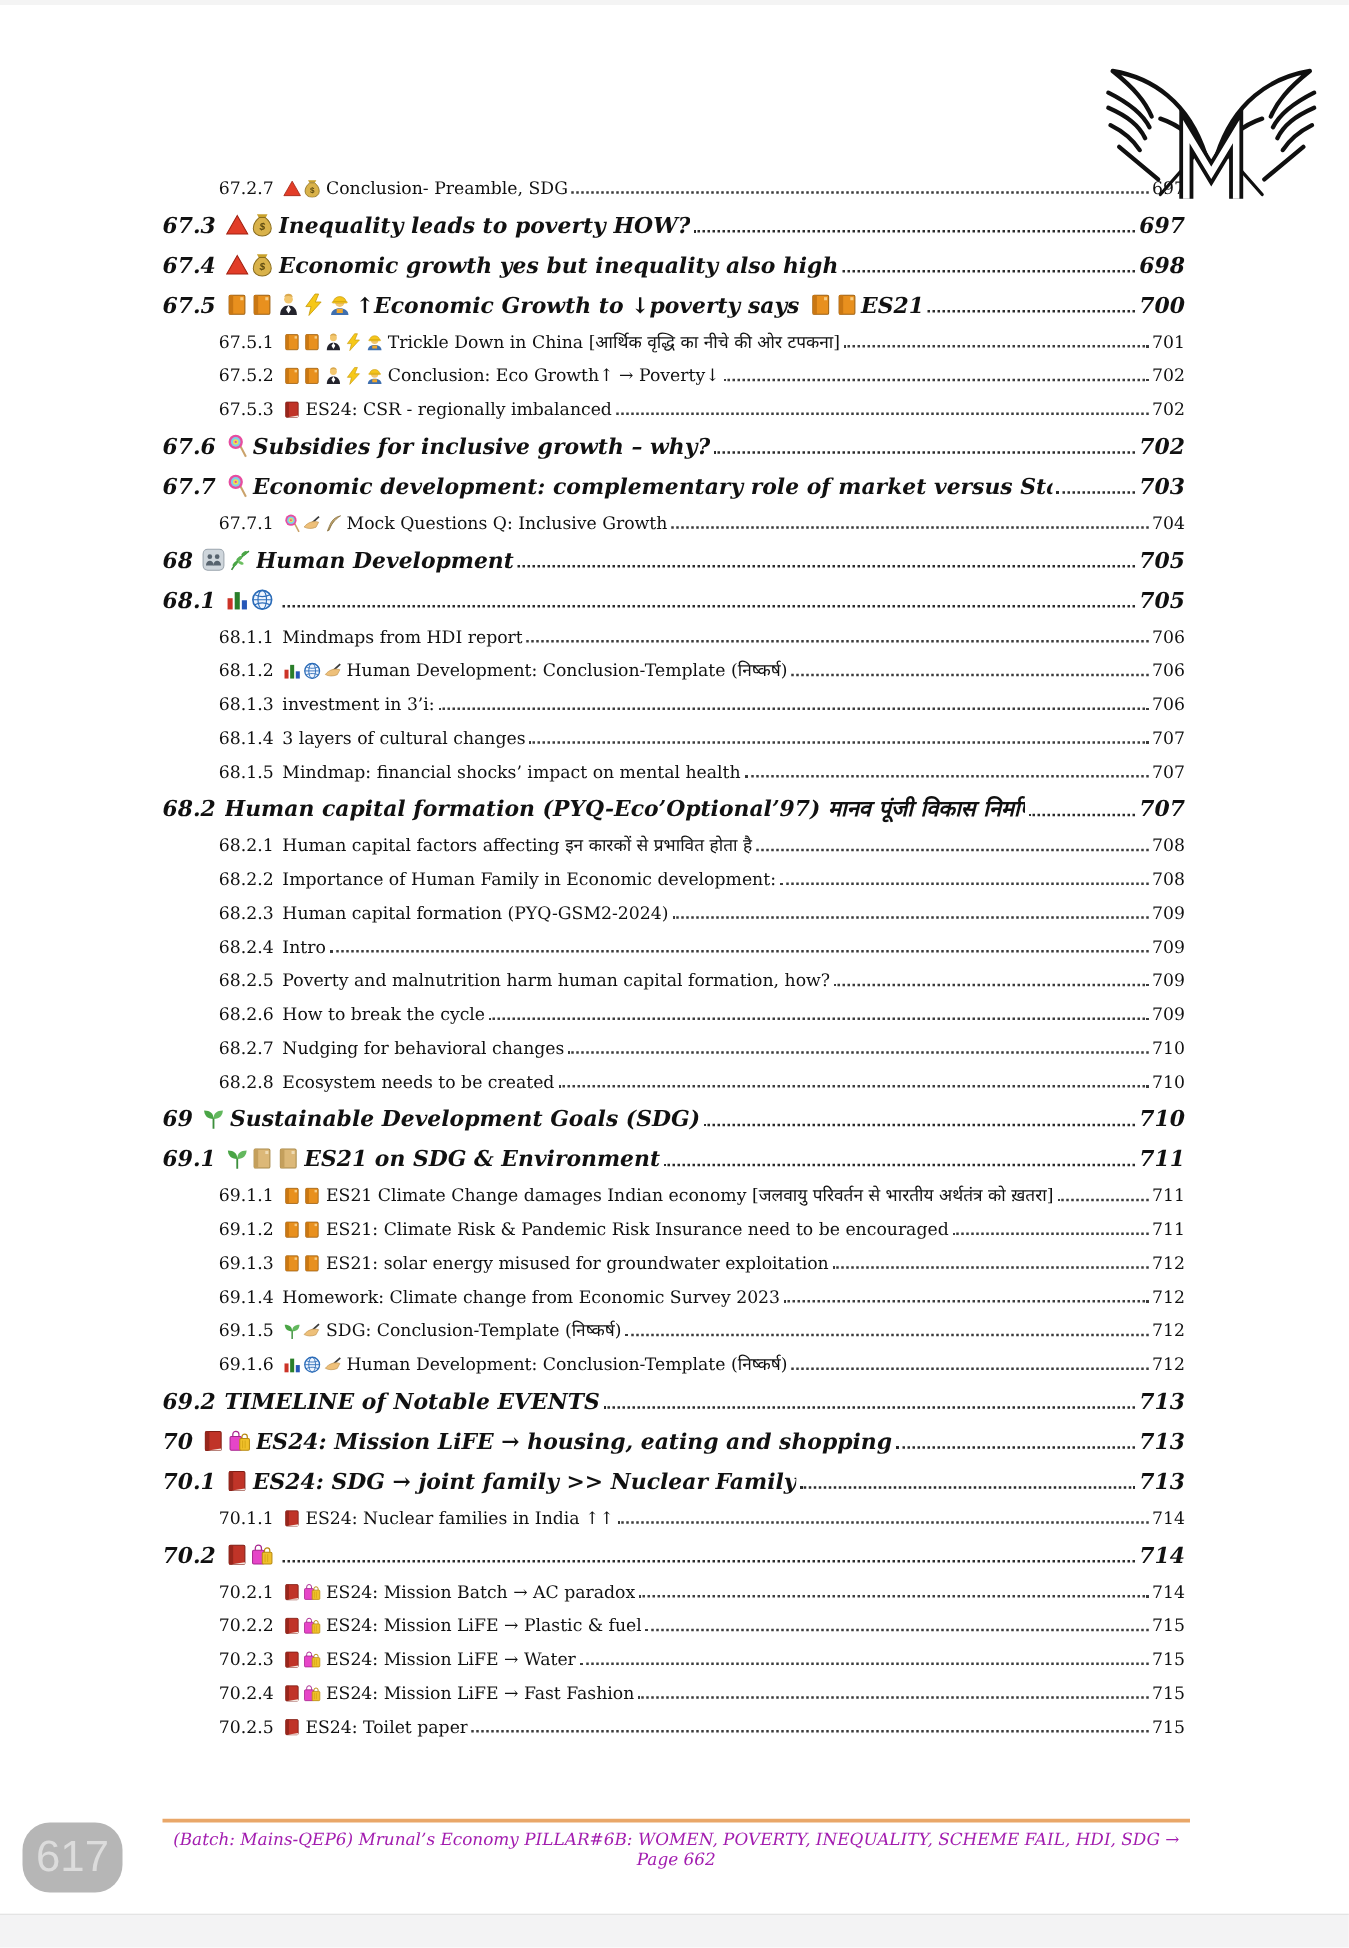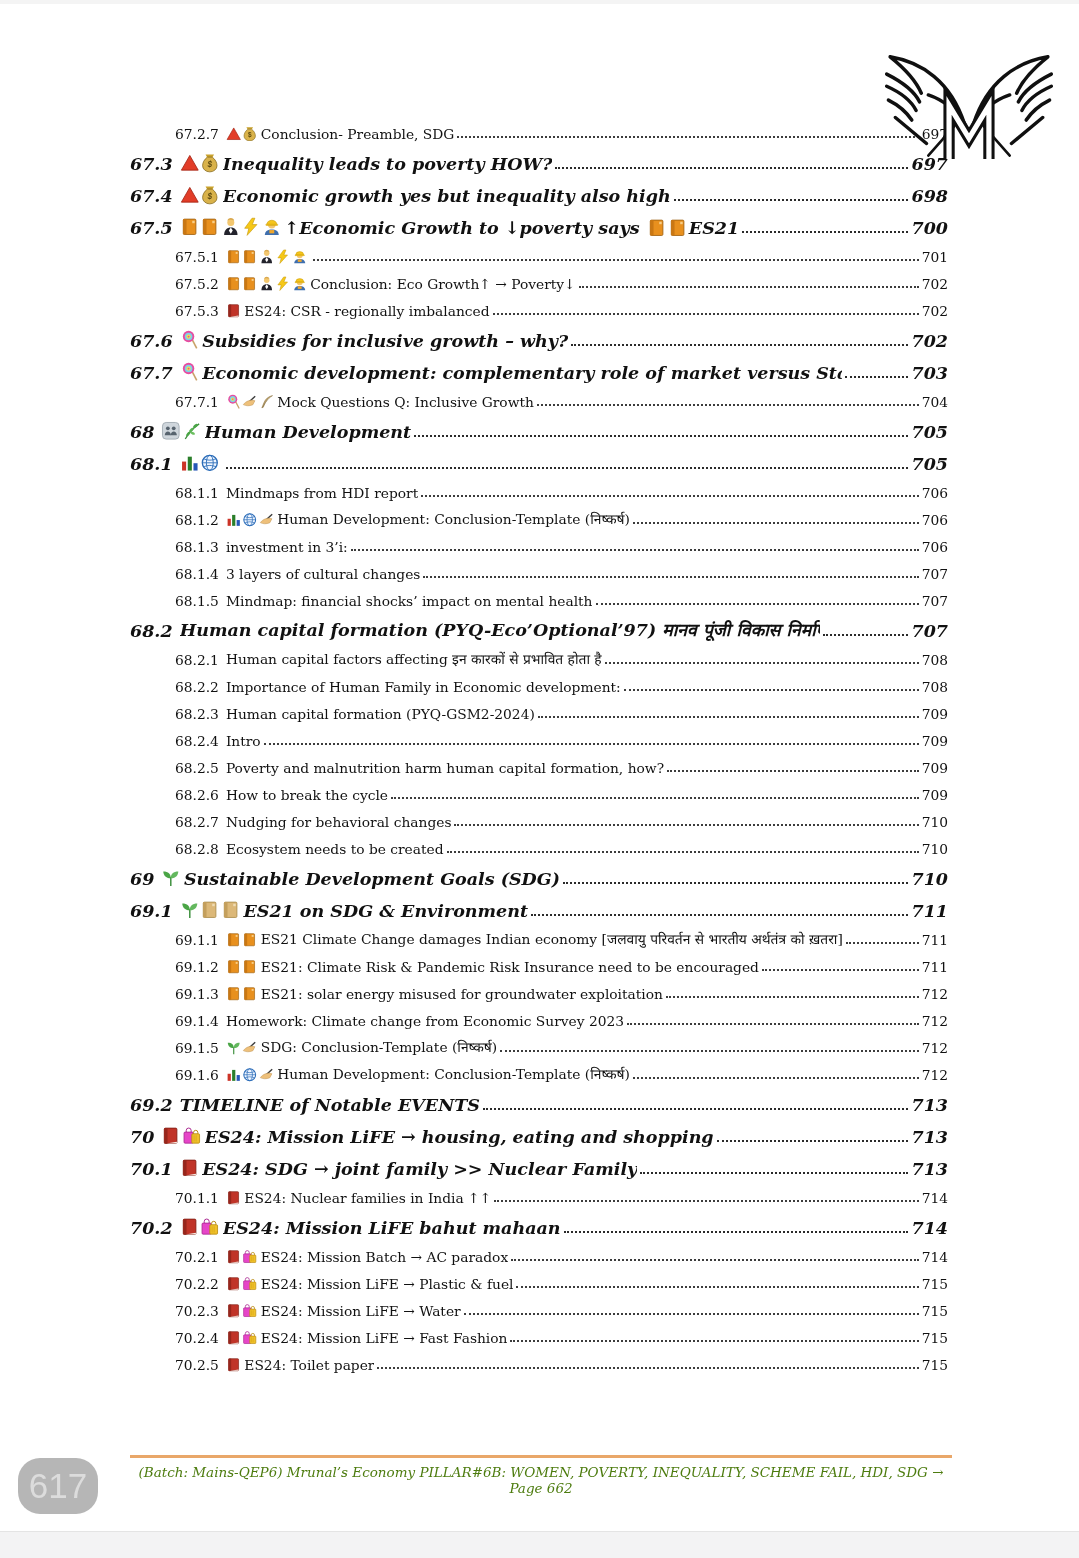--- a/index.html
+++ b/index.html
@@ -4,42 +4,42 @@
 <style>
   html,body{margin:0;padding:0;}
   body{
     width:1079px;height:1558px;position:relative;background:#ffffff;overflow:hidden;
     font-family:"DejaVu Serif","Liberation Serif",serif;color:#111;
   }
   .top-strip{position:absolute;left:0;top:0;width:100%;height:4px;background:#f4f4f4;}
   .bottom-strip{position:absolute;left:0;bottom:0;width:100%;height:26px;background:#f3f3f4;border-top:1px solid #e4e4e4;}
 
   
-  #toc{position:absolute;left:130px;top:115px;width:818px;}
+  #toc{position:absolute;left:130px;top:132px;width:818px;}
   .row{display:flex;align-items:flex-end;}
   .row.l1{height:32px;font-size:17.5px;font-weight:bold;font-style:italic;text-align:center;}
   .row.l2{height:27px;font-size:13.8px;padding-left:45px;}
   .num{margin-right:7px;white-space:nowrap;}
   .icons{display:inline-flex;align-items:center;gap:1px;margin-right:3px;transform:translateY(-1px);}
   .title{white-space:nowrap;overflow:hidden;max-width:640px;}
   .title .ic{margin:0 1px;}
   .leader{flex:1 1 10px;min-width:10px;border-bottom:2px dotted #3c3c3c;margin:0 3px;transform:translateY(-4px);}
   .l1 .leader{border-bottom:2.6px dotted #2a2a2a;transform:translateY(-5px);}
   .pg{white-space:nowrap;}
   .ic{display:inline-block;width:1.12em;height:1.12em;vertical-align:-0.18em;}
   .ic svg{display:block;width:100%;height:100%;}
 
   
   #logo{position:absolute;left:878px;top:36px;width:182px;height:126px;z-index:5;}
 
   
   #footer-rule{position:absolute;left:130px;top:1455px;width:822px;height:3px;background:#e9a769;}
   #footer-text{
     position:absolute;left:130px;top:1464px;width:822px;text-align:center;
-    font-style:italic;font-size:13.5px;color:#4d7c0f;
+    font-style:italic;font-size:13.5px;color:#a21caf;
   }
 
   
   #page-badge{
     position:absolute;left:18px;top:1458px;width:80px;height:56px;border-radius:22px;
     background:#b6b6b6;color:#dcdcdc;display:flex;align-items:center;justify-content:center;
     font-family:"Liberation Sans","DejaVu Sans",sans-serif;font-size:35px;
   }
 </style>
 </head>
@@ -220,20 +220,21 @@
         <span class="ic">
           <svg viewBox="0 0 24 24">
             <path d="M3.5 22 c0-4.4 3.8-6.6 8.5-6.6 s8.5 2.2 8.5 6.6 z" fill="#3f6fae"></path>
             <path d="M9 16 h6 v4 h-6 z" fill="#f0a72c"></path>
             <circle cx="12" cy="9.6" r="4.6" fill="#f3c76f"></circle>
             <path d="M5.8 9.4 a6.2 5.4 0 0 1 12.4 0 z" fill="#f5c51c" stroke="#c79a0a" stroke-width="0.7"></path>
             <rect x="4.6" y="8.8" width="14.8" height="1.6" rx="0.8" fill="#f5c51c" stroke="#c79a0a" stroke-width="0.5"></rect>
           </svg>
         </span>
       </span>
+      <span class="title">Trickle Down in China [आर्थिक वृद्धि का नीचे की ओर टपकना]</span>
       <span class="leader"></span>
       <span class="pg">701</span>
     </div>
     <div class="row l2">
       <span class="num">67.5.2</span>
       <span class="icons">
         <span class="ic">
           <svg viewBox="0 0 24 24">
             <rect x="4" y="2.6" width="15.5" height="18.8" rx="1.4" fill="#e8901e" stroke="#9c5f10" stroke-width="1"></rect>
             <rect x="4" y="2.6" width="4" height="18.8" fill="#c97713"></rect>
@@ -748,21 +749,20 @@
           <svg viewBox="0 0 24 24">
             <path d="M5.2 7.5 v-2 a3 3 0 0 1 6 0 v2" fill="none" stroke="#a8268f" stroke-width="1.2"></path>
             <rect x="2.5" y="7.5" width="11.2" height="13.5" rx="1.2" fill="#e645c8" stroke="#a8268f" stroke-width="1"></rect>
             <path d="M14.2 9.5 v-1.6 a2.6 2.6 0 0 1 5.2 0 v1.6" fill="none" stroke="#b88a10" stroke-width="1.2"></path>
             <rect x="12" y="9.5" width="9.5" height="11.5" rx="1.2" fill="#f0c02a" stroke="#b88a10" stroke-width="1"></rect>
             <line x1="14.8" y1="11.5" x2="14.8" y2="19" stroke="#d8a918" stroke-width="1"></line>
             <line x1="17.3" y1="11.5" x2="17.3" y2="19" stroke="#d8a918" stroke-width="1"></line>
           </svg>
         </span>
       </span>
-      <span class="title">ES24: Mission LiFE bahut mahaan</span>
       <span class="leader"></span>
       <span class="pg">714</span>
     </div>
     <div class="row l2">
       <span class="num">70.2.1</span>
       <span class="icons">
         <span class="ic">
           <svg viewBox="0 0 24 24">
             <rect x="4" y="2.6" width="15.5" height="18.8" rx="1.4" fill="#c03428" stroke="#7e1d14" stroke-width="1"></rect>
             <rect x="4" y="2.6" width="4" height="18.8" fill="#97261c"></rect>

